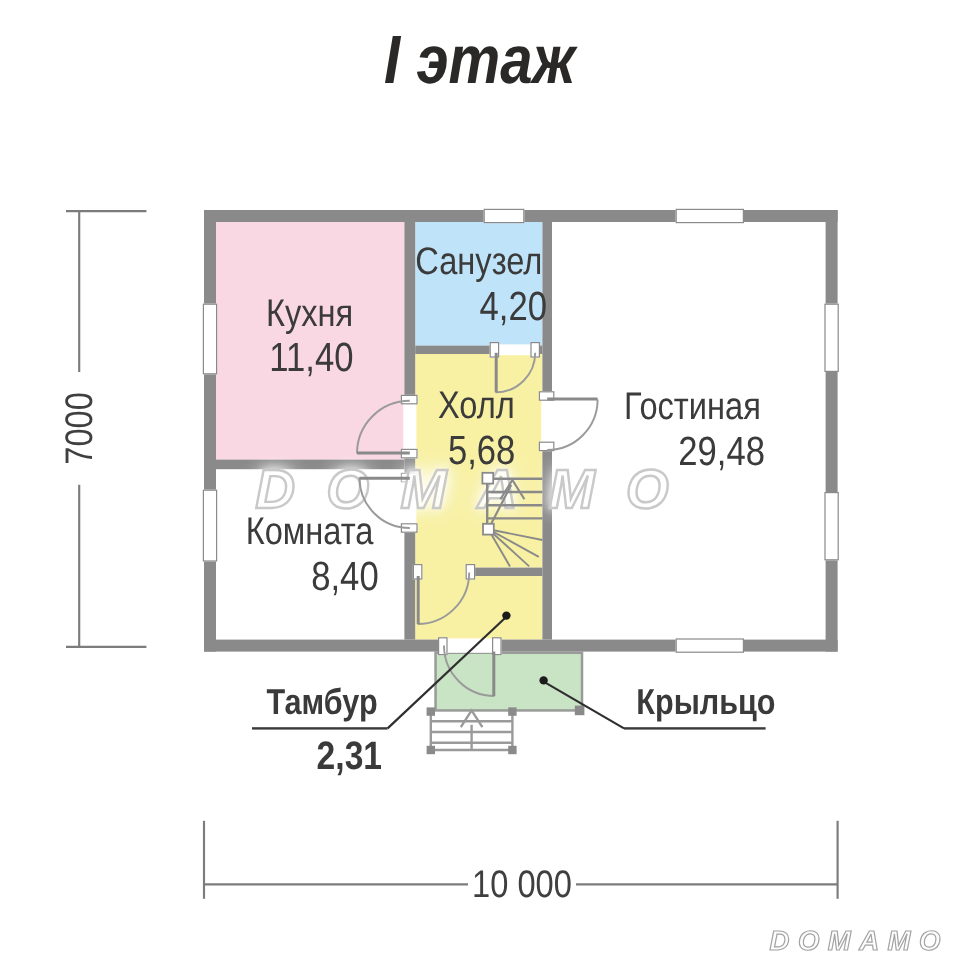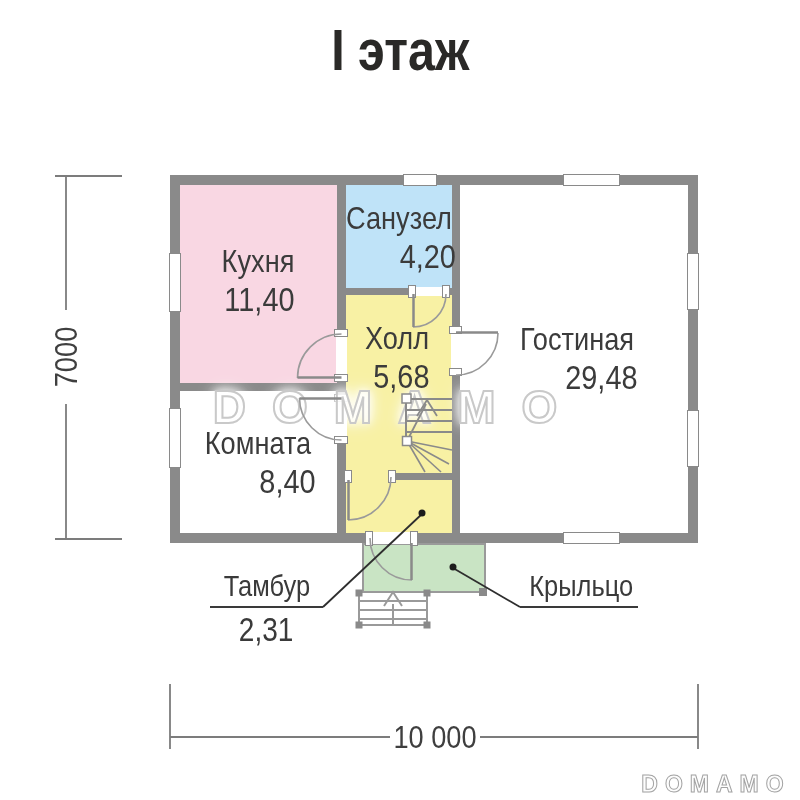--- a/index.html
+++ b/index.html
@@ -1,18 +1,18 @@
 <!DOCTYPE html>
 <html><head>
 <meta charset="utf-8">
 <style>
   html,body{margin:0;padding:0;background:#ffffff;}
   #stage{position:relative;width:800px;height:800px;background:#ffffff;overflow:hidden;
          font-family:"Liberation Sans",sans-serif;}
-  .abs{position:absolute;}
+  .abs{position:absolute;font-style:italic;}
   .cx{display:inline-block;transform:scaleX(.85);transform-origin:50% 50%;white-space:nowrap;}
 
   
   #title{left:0;top:20px;width:800px;text-align:center;font-size:57px;font-weight:bold;
          color:#2a2927;line-height:60px;}
 
   
   .fill{position:absolute;}
   #slab{left:170px;top:175px;width:528px;height:368px;background:#ffffff;}
   #fill-kitchen{left:180px;top:185px;width:157px;height:198px;background:#f9d7e3;}
@@ -32,21 +32,21 @@
   .jamb{position:absolute;background:#ffffff;border:1.5px solid #8a8a8a;box-sizing:border-box;}
   
   .win{position:absolute;background:#ffffff;border:1.5px solid #8a8a8a;box-sizing:border-box;}
 
   
   .rlabel{position:absolute;transform:translate(-50%,-50%);text-align:right;color:#3b3b3b;z-index:9;}
   .rlabel .nm{font-size:32px;line-height:37px;}
   .rlabel .ar{font-size:34px;line-height:38px;}
 
   
-  .ann{position:absolute;text-align:center;color:#3a3a3a;z-index:9;}
+  .ann{position:absolute;text-align:right;color:#3a3a3a;z-index:9;font-weight:bold;}
   .ann .nm{font-size:30px;line-height:36px;}
   .ann .bar{height:2px;background:#3a3a3a;margin:2px 0 1px 0;}
   .ann .ar{font-size:33px;line-height:42px;}
 
   
   .dimtext{position:absolute;color:#3f3f3f;font-size:32px;white-space:nowrap;z-index:9;}
   #dim-w{left:435px;top:737px;transform:translate(-50%,-50%);}
   #dim-h{left:66px;top:357px;transform:translate(-50%,-50%) rotate(-90deg);}
 
   

